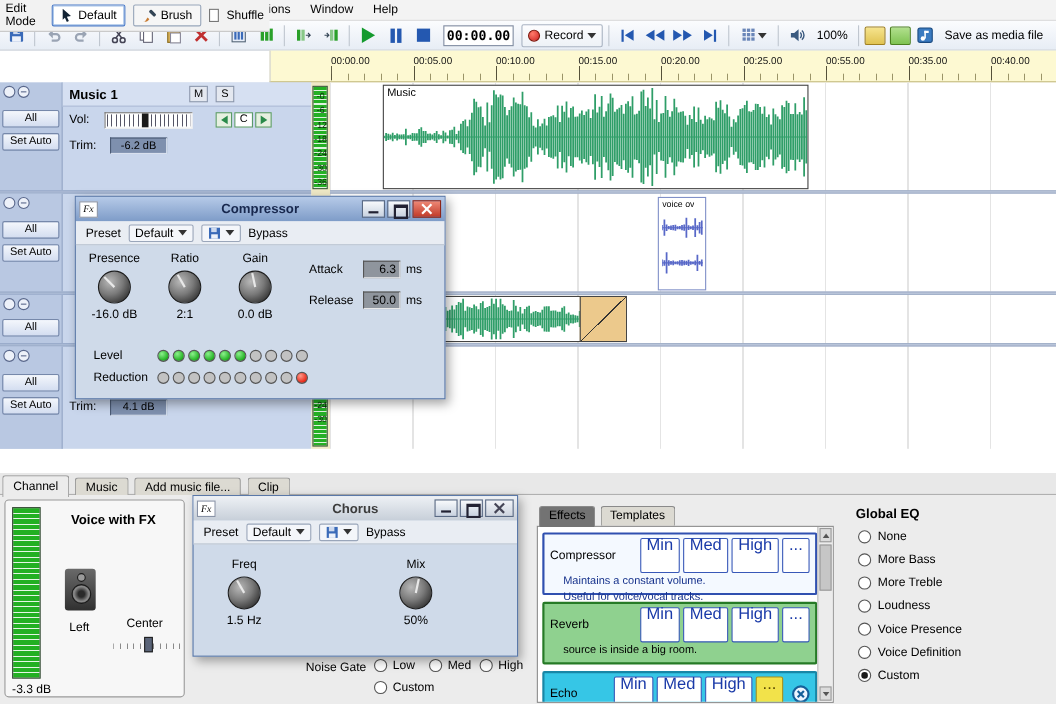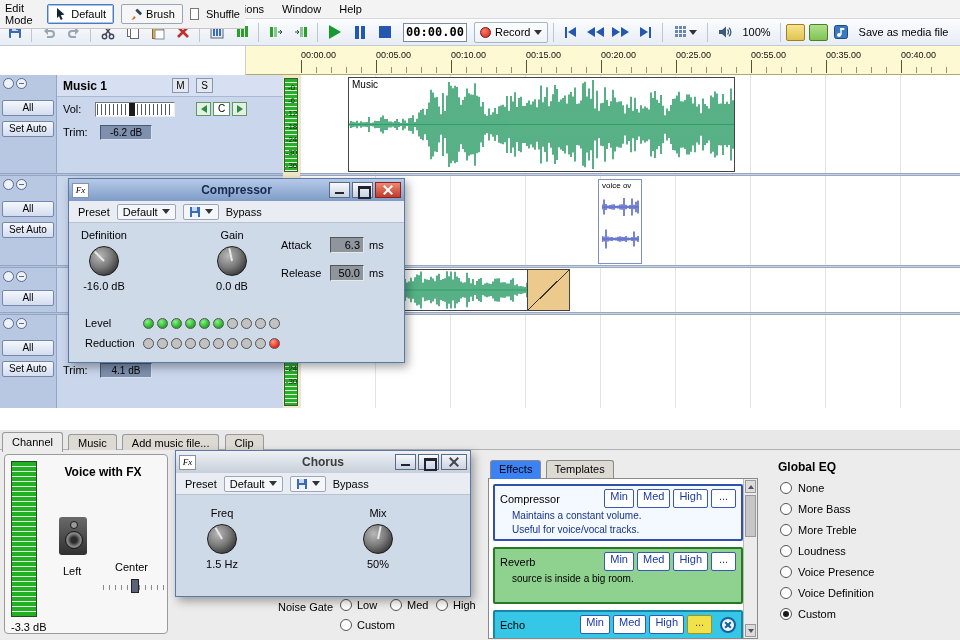--- a/index.html
+++ b/index.html
@@ -128,26 +128,26 @@
 .speaker::before{content:"";position:absolute;left:11px;top:4px;width:6px;height:6px;border-radius:50%;background:#9a9a9a;border:1px solid #1a1a1a}
 .speaker::after{content:"";position:absolute;left:6px;top:14px;width:16px;height:16px;border-radius:50%;background:radial-gradient(circle at 50% 50%,#2a2a2a 25%,#8a8a8a 60%,#4a4a4a);border:1px solid #1a1a1a}
 .pantrack{position:absolute;left:98px;top:130px;width:62px;height:5px;background:repeating-linear-gradient(90deg,#8a8a8a 0 1px,transparent 1px 6px)}
 .panthumb{position:absolute;left:126px;top:124px;width:8px;height:14px;background:#5a6478;border:1px solid #222}
 
 .ngitem{position:absolute;display:flex;gap:5px;font-size:11px}
 .radio{width:12px;height:12px;border-radius:50%;border:1px solid #555;background:#fff;display:inline-block;flex:none}
 .radio.sel::after{content:"";display:block;width:6px;height:6px;margin:2px;border-radius:50%;background:#1a1a1a}
 
 .fxtab{display:inline-block;height:18px;padding:0 8px;margin-right:1px;border:1px solid #8a8a8a;border-bottom:none;border-radius:3px 3px 0 0;background:#dcdad2;font-size:11px;line-height:17px}
-.fxtab.active{background:#3b82f6;position:relative;z-index:2;height:19px}
+.fxtab.active{background:#737373;position:relative;z-index:2;height:19px}
 .fxbox{position:absolute;left:488px;top:28px;width:270px;height:161px;background:#fff;border:1px solid #8a8a8a;overflow:hidden}
 .fxitem{position:absolute;left:4px;width:250px;border-radius:2px}
 .fxhead{display:flex;align-items:center;gap:3px;padding:3px 5px 0 5px}
 .fxname{flex:1;font-size:11px}
-.fxbtn{height:19px;min-width:25px;padding:0 5px;font-size:11px;border:1px solid #3858b8;background:#fff;color:#1a3aa8;border-radius:2px;line-height:12px;text-align:center}
+.fxbtn{height:32px;min-width:25px;padding:0 5px;font-size:15px;border:1px solid #3858b8;background:#fff;color:#1a3aa8;border-radius:2px;line-height:12px;text-align:center}
 .fxbtn.yellow{background:#f2e24a;border-color:#a89018;color:#5a4a00}
 .fxdesc{font-size:10px;margin:2px 0 0 17px;line-height:12px}
 .fxi1{top:5px;height:57px;background:#f4f9ff;border:2px solid #3050b0}
 .fxi1 .fxdesc{color:#16328c}
 .fxi2{top:68px;height:57px;background:#8fd18f;border:2px solid #267a26}
 .fxi3{top:131px;height:48px;background:#36c6e6;border:2px solid #1886a6}
 .circx{width:16px;height:16px;margin-left:5px;border-radius:50%;border:2px solid #16609a;background:#eef6ff;position:relative;flex:none}
 .circx::before,.circx::after{content:"";position:absolute;left:50%;top:50%;width:8px;height:2px;background:#16609a;transform:translate(-50%,-50%) rotate(45deg)}
 .circx::after{transform:translate(-50%,-50%) rotate(-45deg)}
 .sbar{position:absolute;right:0;top:0;bottom:0;width:14px;background:#ececec;border-left:1px solid #bbb}
@@ -508,23 +508,28 @@
             <rect x="1" y="1" width="10" height="10" fill="#3a6ab8"></rect>
             <rect x="3" y="1" width="5" height="4" fill="#cdd9ee"></rect>
             <rect x="3" y="7" width="6" height="4" fill="#eef2fa"></rect>
           </svg>
           <span class="dd"></span>
         </span>
       <span>Bypass</span>
     </div>
     <div class="dbody">
       <div class="kgroup" style="left:4px">
-        <span class="klabel">Definition</span>
+        <span class="klabel">Presence</span>
         <div class="knob" style="--rot:135deg"></div>
         <span class="kval">-16.0 dB</span>
+      </div>
+      <div class="kgroup" style="left:68px">
+        <span class="klabel">Ratio</span>
+        <div class="knob" style="--rot:150deg"></div>
+        <span class="kval">2:1</span>
       </div>
       <div class="kgroup" style="left:132px">
         <span class="klabel">Gain</span>
         <div class="knob" style="--rot:168deg"></div>
         <span class="kval">0.0 dB</span>
       </div>
       <div class="paramrow" style="top:14px">
         <span class="plabel">Attack</span>
         <span class="pbox">6.3</span>
         <span>ms</span>

